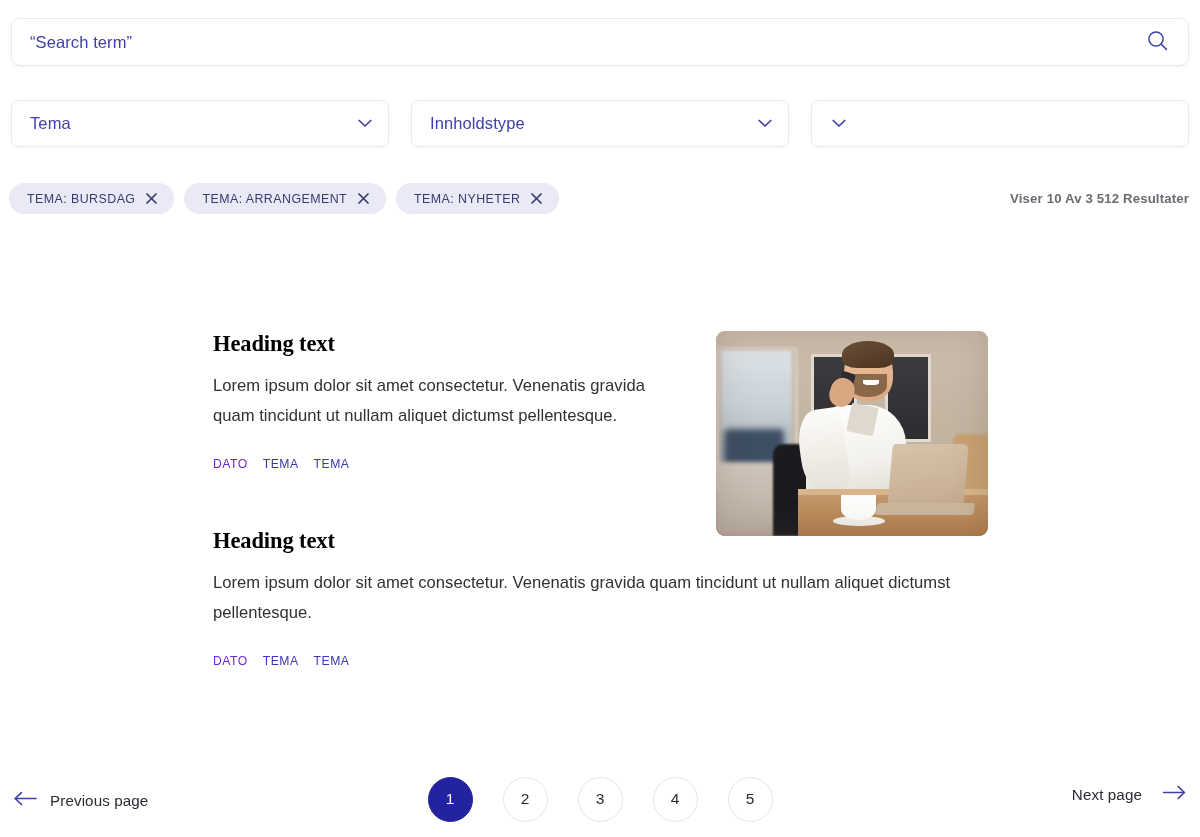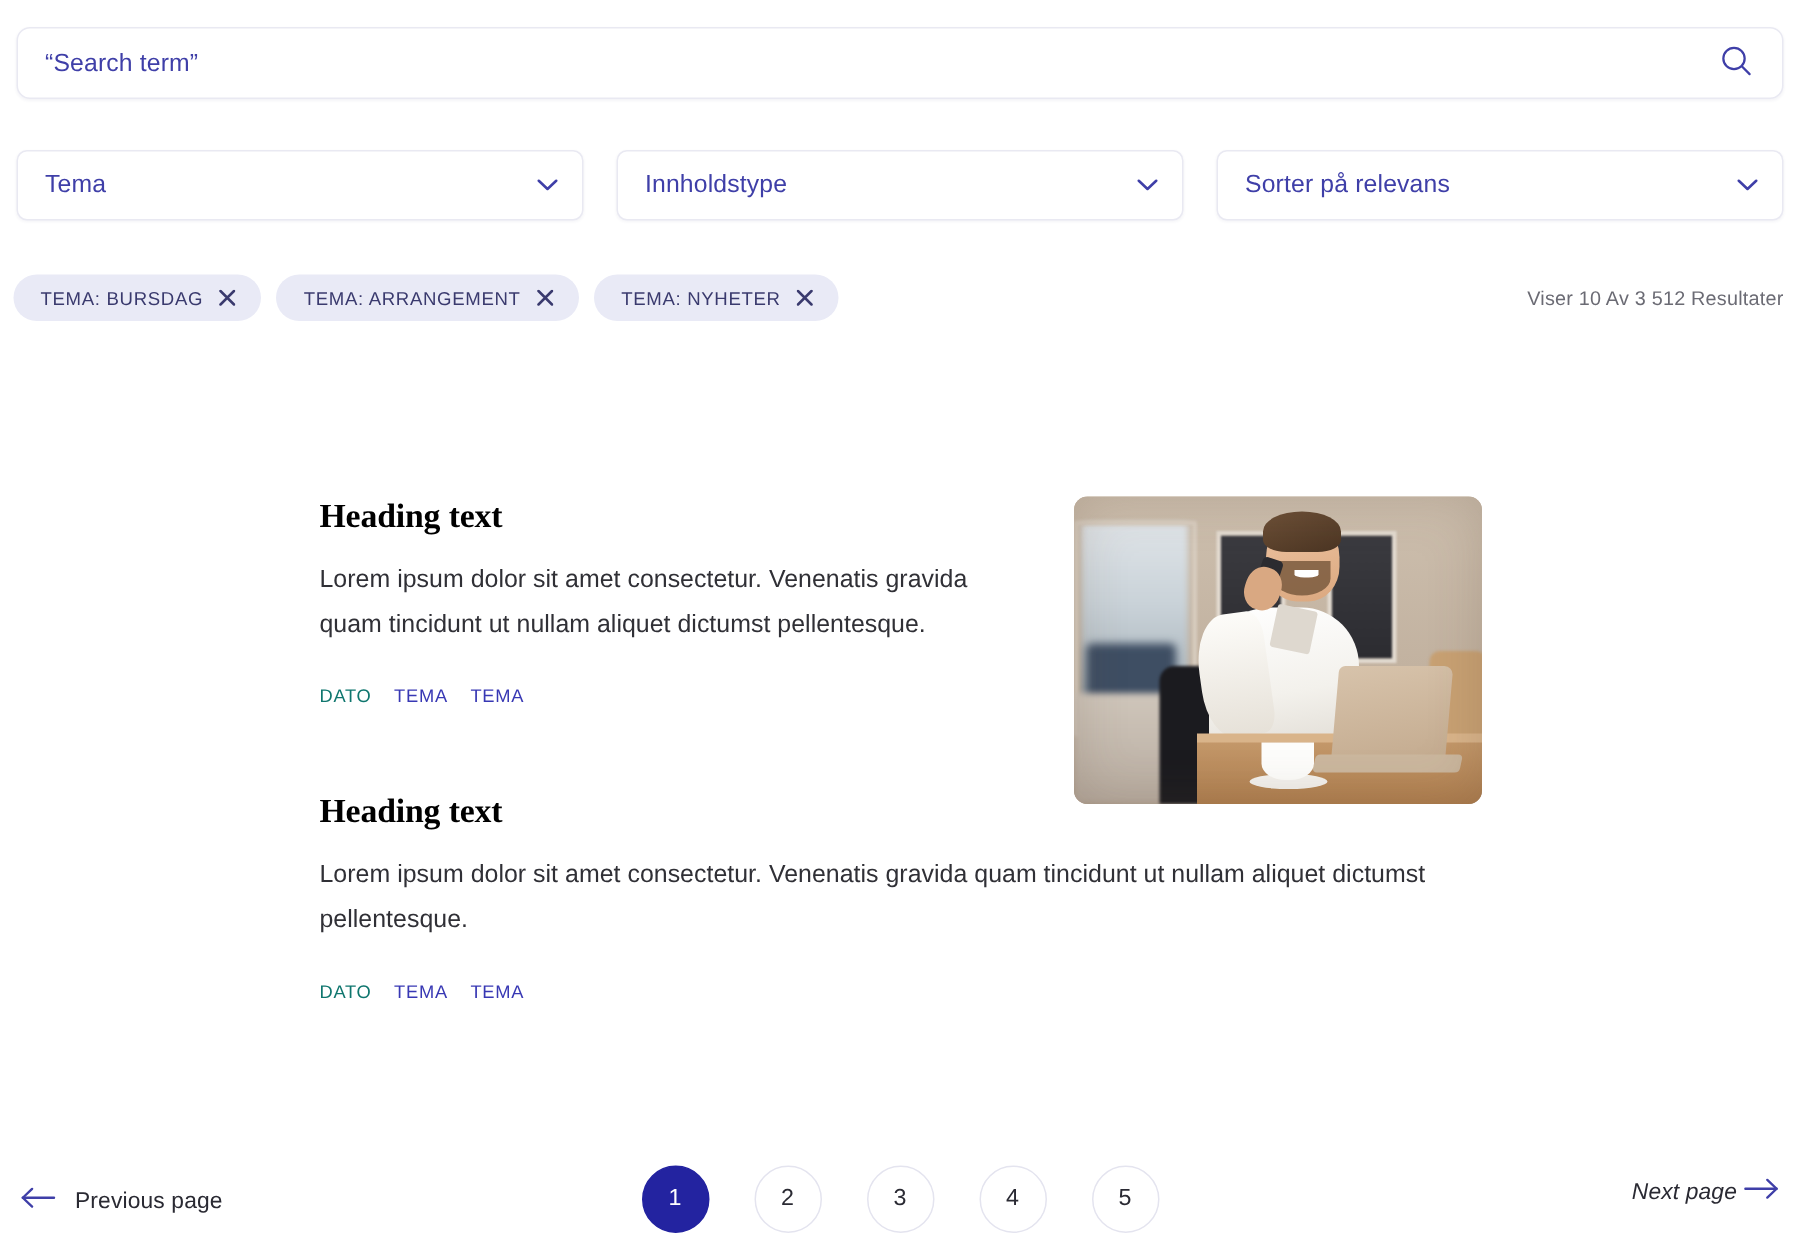--- a/index.html
+++ b/index.html
@@ -116,20 +116,21 @@
     display: flex; align-items: center; justify-content: center;
     width: 11px; height: 11px;
   }
   .results-count {
     margin-left: auto;
     font-size: 13.2px;
     color: #6b6b74;
     letter-spacing: 0.15px;
     padding-right: 2px;
     white-space: nowrap;
+    font-weight: bold;
   }
 
   
   .results {
     position: absolute;
     left: 0;
     top: 330px;
     width: 1200px;
   }
   .result {
@@ -158,21 +159,21 @@
   .r-body.wide { max-width: 760px; }
 
   .r-meta {
     margin-top: 27px;
     display: flex;
     align-items: center;
     gap: 15px;
     font-size: 12.2px;
     letter-spacing: 0.5px;
   }
-  .meta-date { color: #0f766e; }
+  .meta-date { color: #6d28d9; }
   .meta-tag { color: #3838b4; cursor: pointer; }
 
   
   .thumb {
     position: absolute;
     left: 716px;
     top: 1px;
     width: 272px;
     height: 205px;
     border-radius: 9px;
@@ -329,25 +330,24 @@
     position: absolute;
     left: 14px; top: 15px;
     display: flex; align-items: center; gap: 12px;
     cursor: pointer;
     background: none; border: none;
     font-family: "Liberation Sans", sans-serif;
   }
   .pg-next {
     position: absolute;
     right: 14px; top: 9px;
-    display: flex; align-items: flex-end; gap: 4px;
+    display: flex; align-items: flex-end; gap: 20px;
     cursor: pointer;
     background: none; border: none;
     font-family: "Liberation Sans", sans-serif;
-    font-style: italic;
   }
   .pg-text {
     font-size: 15.2px;
     color: #2a2a33;
     letter-spacing: 0.1px;
   }
   .pg-numbers {
     position: absolute;
     left: 0; right: 0; top: 0;
     display: flex;
@@ -401,21 +401,20 @@
     </div>
     <div class="select-box">
       <span class="select-label">Innholdstype</span>
       <span class="chev">
         <svg width="14" height="9" viewBox="0 0 14 9" fill="none">
           <path d="M1.2 1.5 L7 7 L12.8 1.5" stroke="#3f3fa8" stroke-width="1.7" stroke-linecap="round" stroke-linejoin="round"></path>
         </svg>
       </span>
     </div>
     <div class="select-box">
-      <span class="select-label">Sorter på relevans</span>
       <span class="chev">
         <svg width="14" height="9" viewBox="0 0 14 9" fill="none">
           <path d="M1.2 1.5 L7 7 L12.8 1.5" stroke="#3f3fa8" stroke-width="1.7" stroke-linecap="round" stroke-linejoin="round"></path>
         </svg>
       </span>
     </div>
   </div>
 
   <div class="chips-row">
     <button class="chip">

